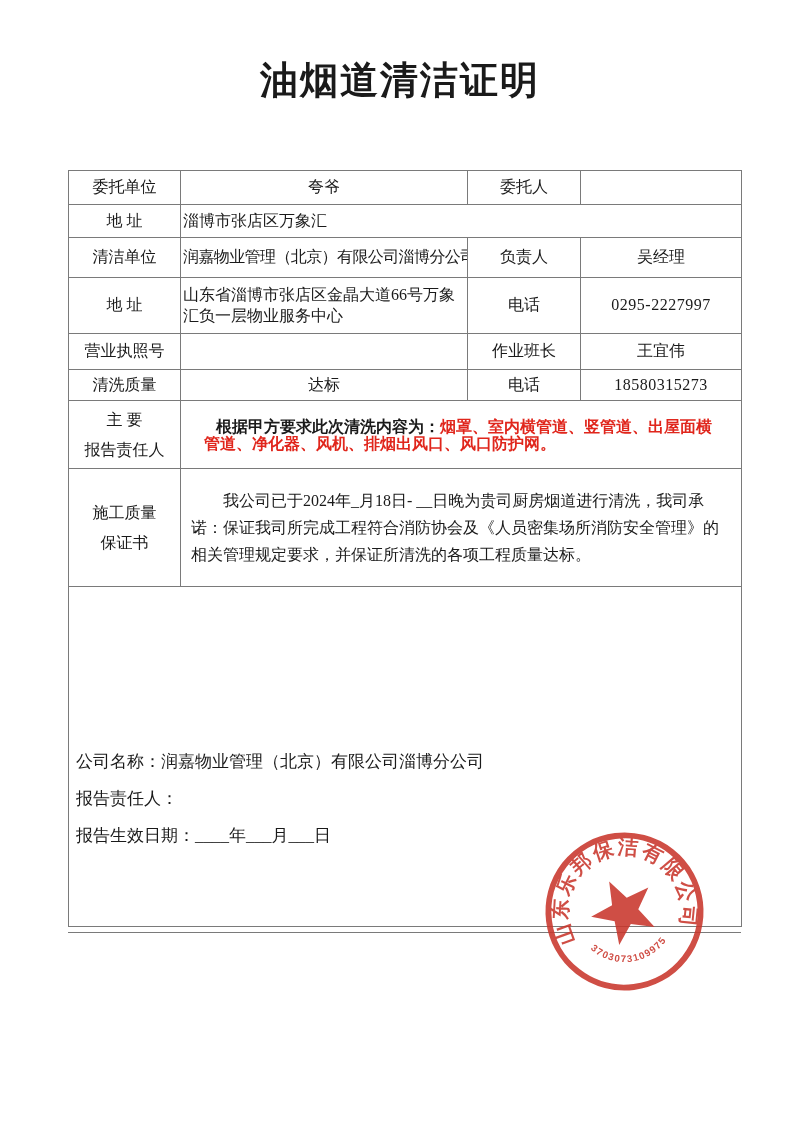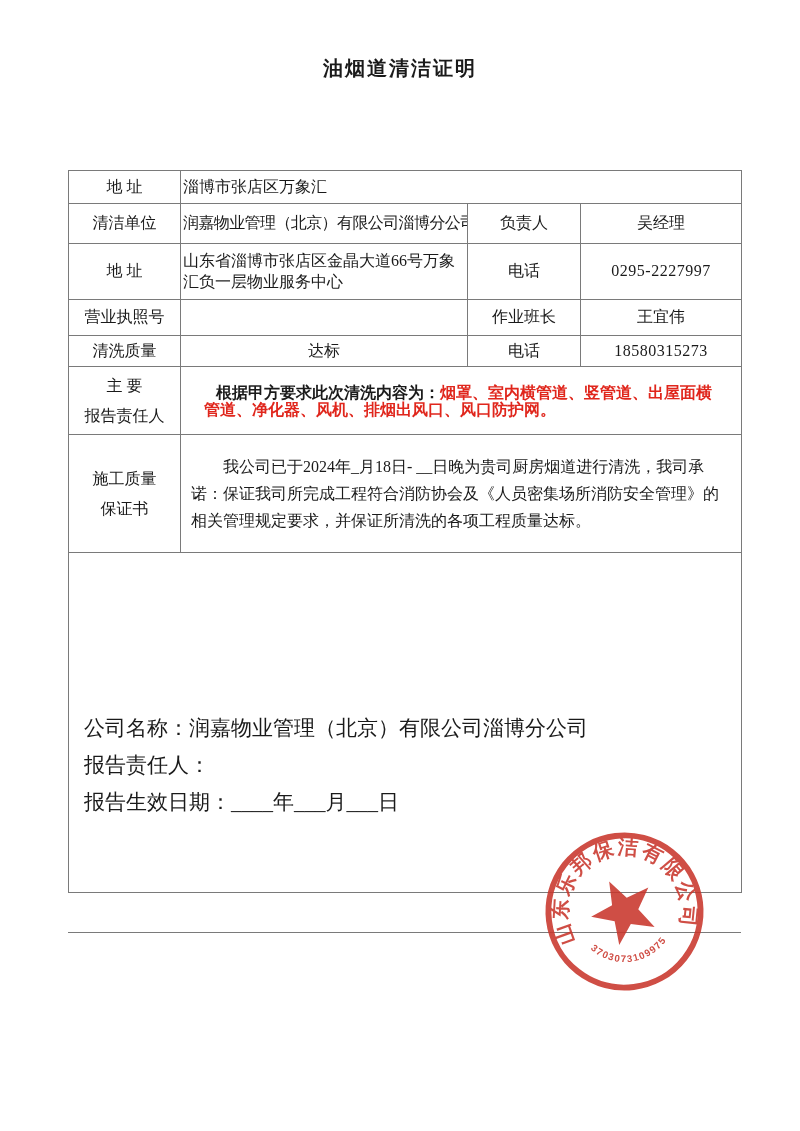--- a/index.html
+++ b/index.html
@@ -3,21 +3,21 @@
 <meta charset="utf-8">
 <style>
   html,body{margin:0;padding:0;background:#ffffff;}
   body{
     width:800px;height:1131px;position:relative;
     font-family:"Liberation Serif","DejaVu Serif",serif;
     color:#1a1a1a;
   }
   .page-title{
     margin:0;padding-top:55px;text-align:center;
-    font-size:20px;font-weight:700;letter-spacing:2px;
+    font-size:38px;font-weight:700;letter-spacing:2px;
     font-family:Liberation Sans, sans-serif;
   }
   table.cert{
     position:absolute;left:68px;top:170px;width:673px;
     border-collapse:collapse;table-layout:fixed;
   }
   table.cert td{
     border:1px solid #7a7a7a;
     font-size:16px;line-height:1.3;
     padding:1px 2px;vertical-align:middle;
@@ -34,40 +34,46 @@
   .manager{font-size:20px;margin-left:24px;}
   .phone{font-size:17px;letter-spacing:0.5px;}
   .addr2{line-height:25px;padding:2px 4px;}
   .two-line div{line-height:30px;}
   .content-p{margin:13px;padding:2px 8px;line-height:17px;text-indent:12px;font-weight:bold;}
   .guarantee-p{margin:0;padding:2px 8px;line-height:27px;text-indent:2em;}
   .red{color:#e0261c;}
   .u{}
   .bigcell{vertical-align:top;position:relative;}
   .footer-block{padding:102px 0 0 5px;}
-  .footer-block p{margin:0 0 17px 8px;font-size:21px;line-height:20px;}
+  .footer-block p{margin:0 0 17px 0;font-size:17px;line-height:20px;}
   .stamp{
     position:absolute;left:540px;top:827px;width:169px;height:169px;
     transform:rotate(-7deg);opacity:0.87;pointer-events:none;
   }
   .bottom-rule{position:absolute;left:68px;top:932px;width:673px;height:0;border-top:1px solid #7a7a7a;}
 </style>
 </head>
 <body>
 
 <h1 class="page-title">油烟道清洁证明</h1>
 
 <table class="cert">
   <colgroup>
     <col style="width:112px">
       <col style="width:287px">
       <col style="width:113px">
       <col style="width:161px">
   </colgroup>
   <tbody>
+      <tr class="r1">
+    <td class="lbl">委托单位</td>
+    <td class="center">夸爷</td>
+    <td class="lbl">委托人</td>
+    <td class="center"></td>
+  </tr>
   <tr class="r2">
     <td class="lbl">地 址</td>
     <td class="left" colspan="3">淄博市张店区万象汇</td>
   </tr>
   <tr class="r3">
     <td class="lbl">清洁单位</td>
     <td class="company-cell">润嘉物业管理（北京）有限公司淄博分公司</td>
     <td class="lbl">负责人</td>
     <td class="center manager">吴经理</td>
   </tr>

